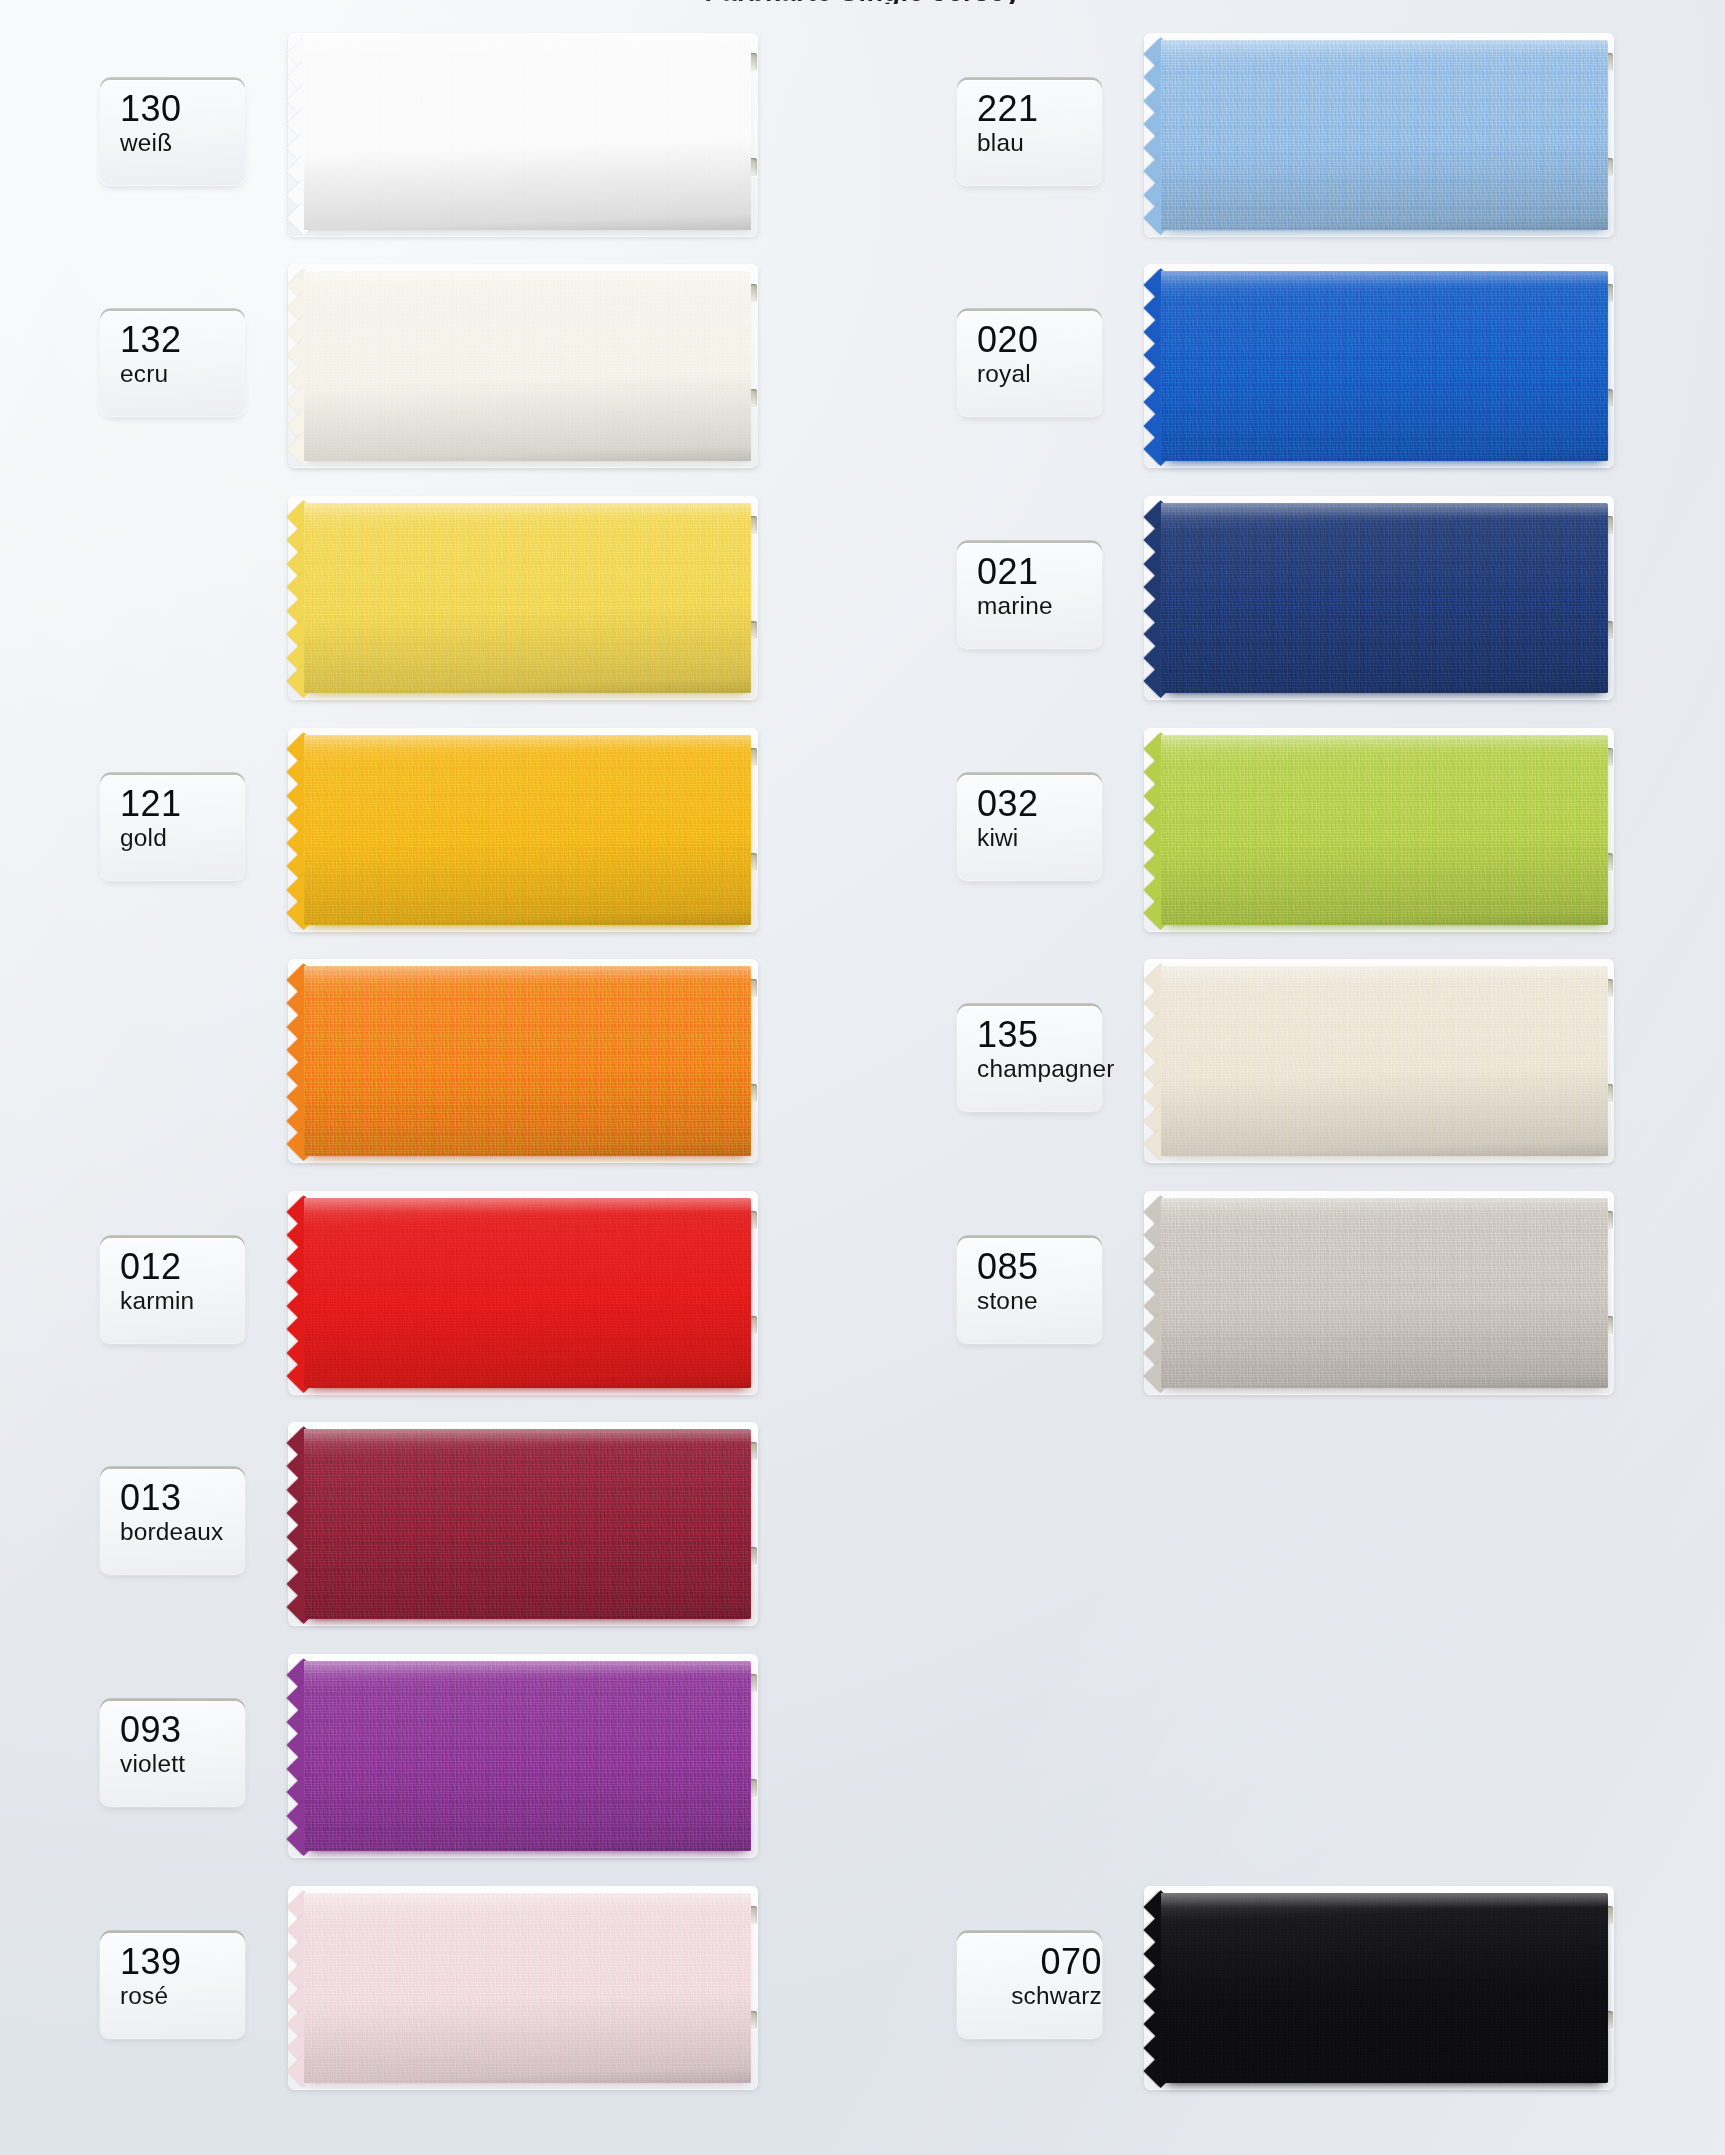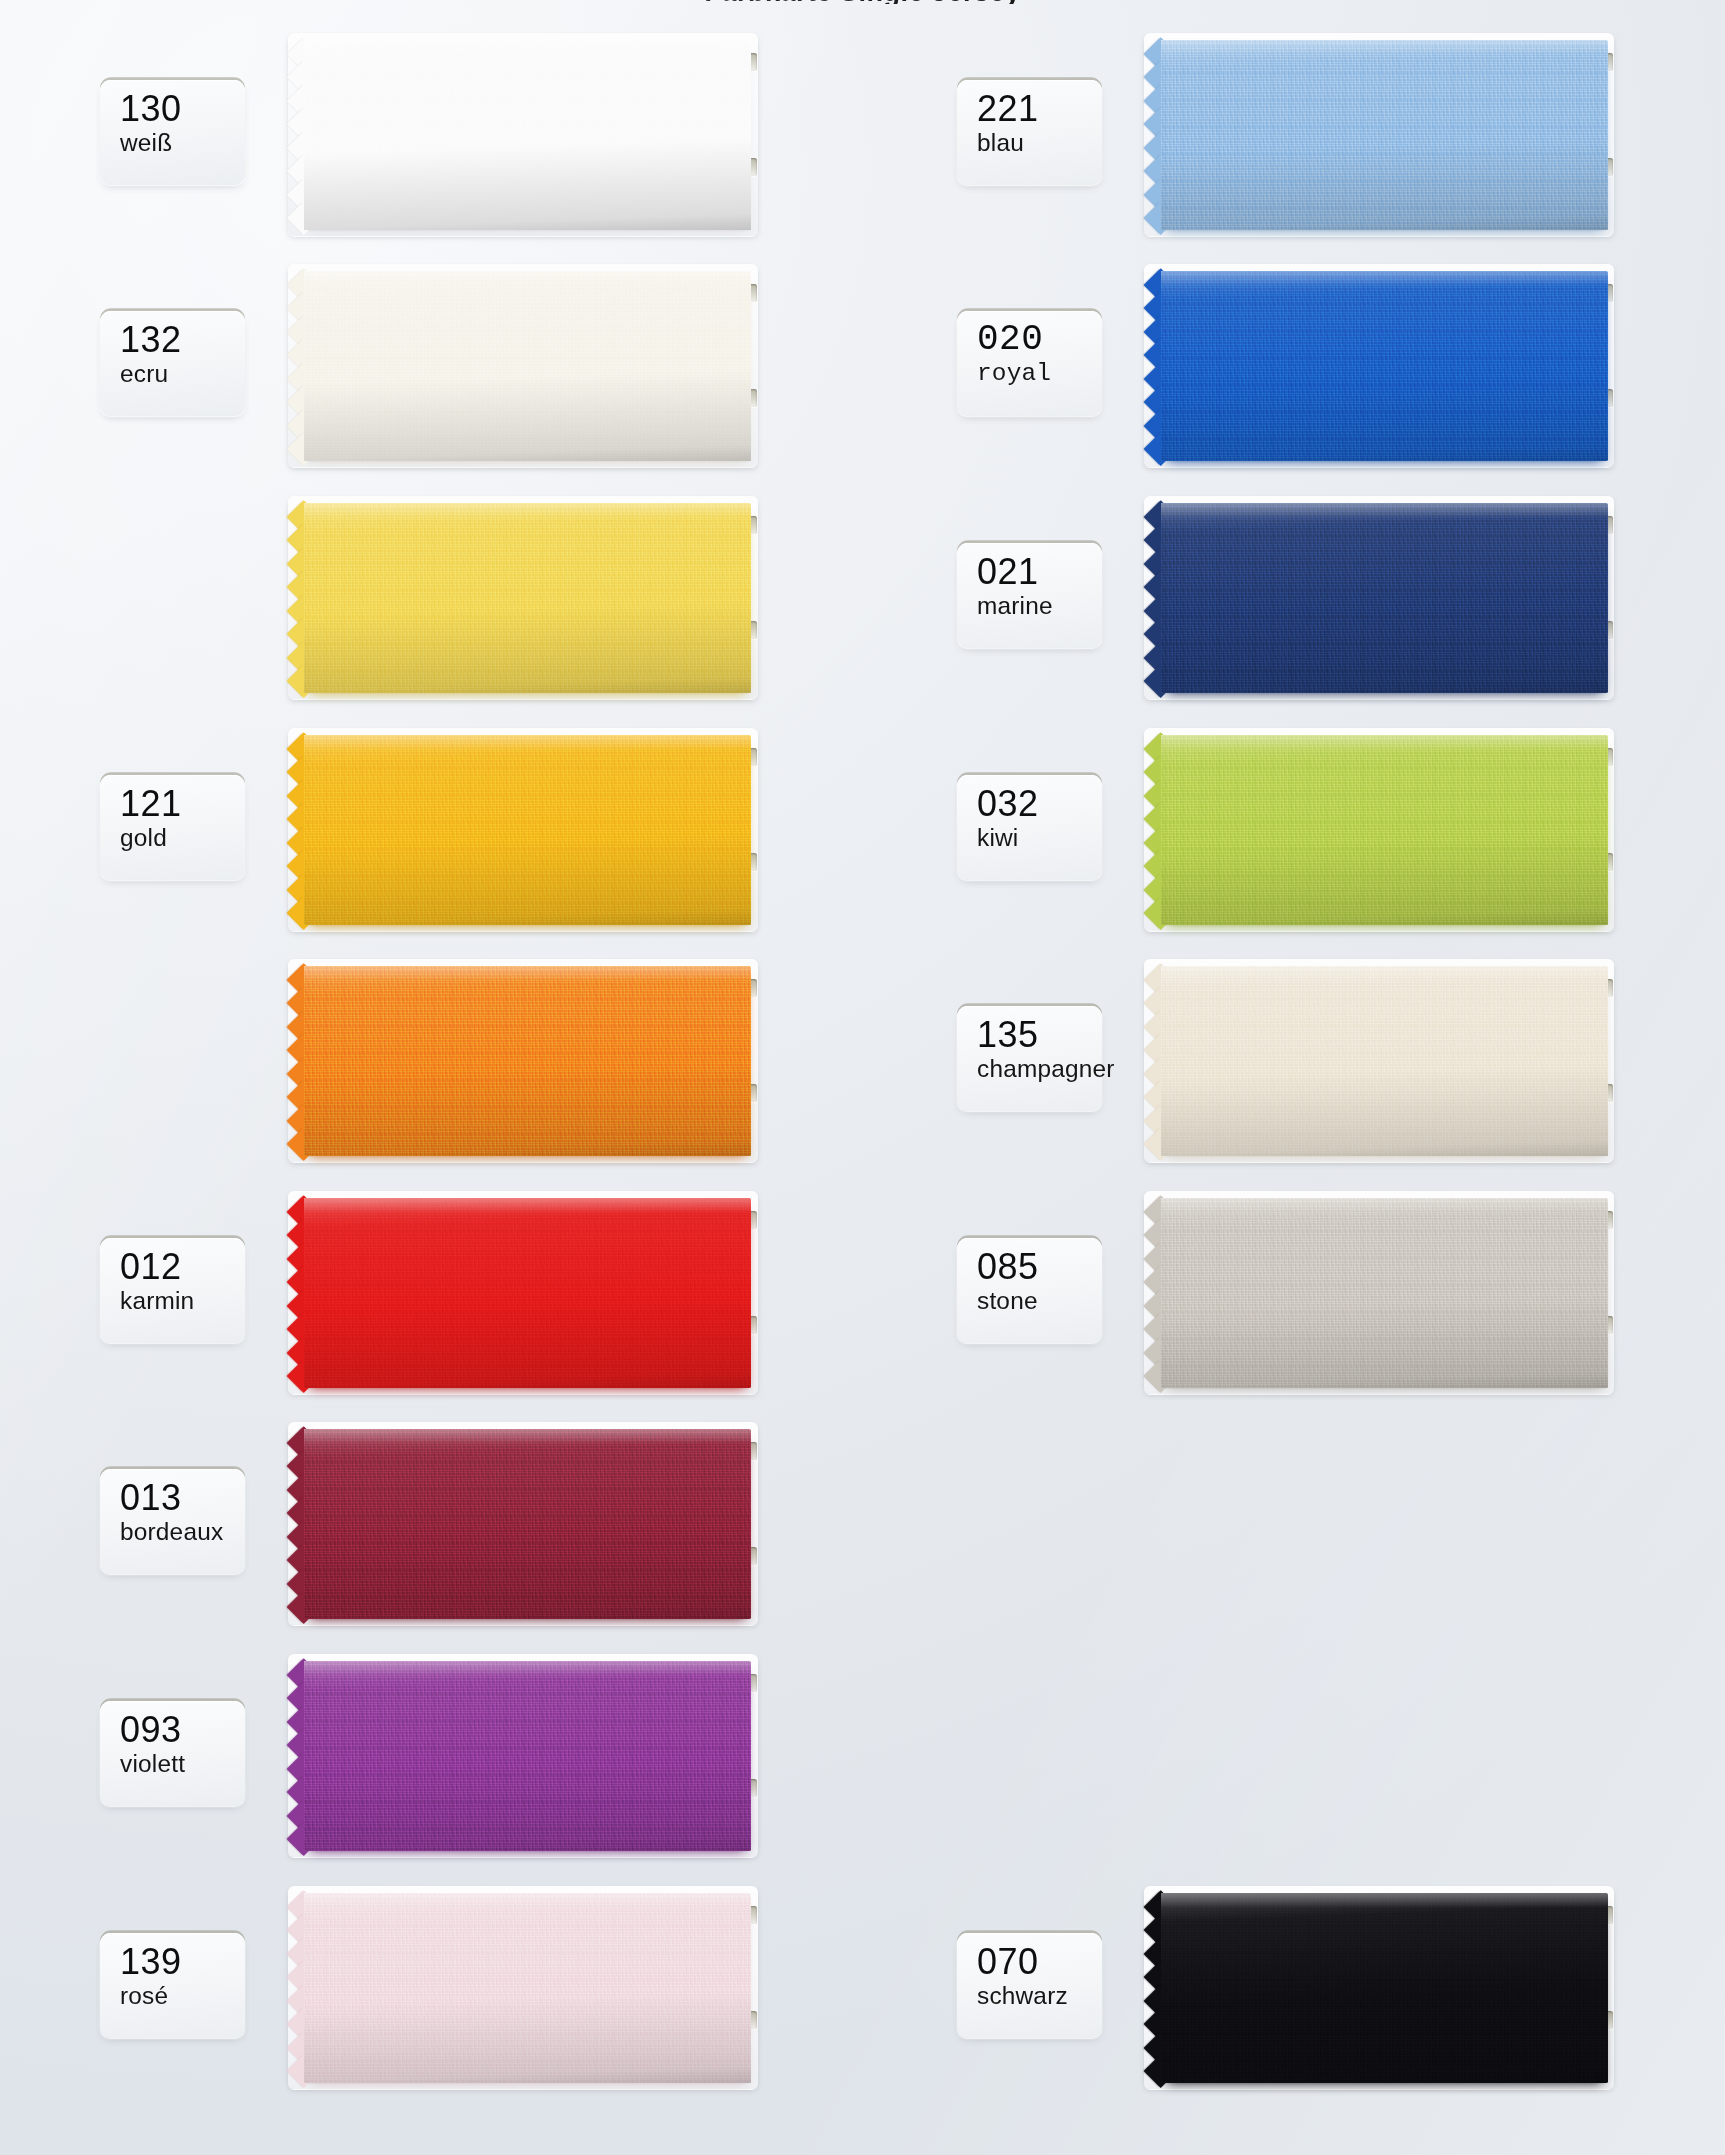--- a/index.html
+++ b/index.html
@@ -364,21 +364,21 @@
           </div>
           <div class="knit"></div>
           <div class="roll"></div>
           <div class="shade"></div>
         </div>
         <div class="label" style="left: 95px; top: 60px; width: 145px; height: 105px;">
           <span class="code">221</span>
           <span class="cname">blau</span>
         </div>
       </div>
-      <div class="row" style="top: 251px; height: 232px; font-family: Liberation Mono, monospace;">
+      <div class="row" style="top: 251px; height: 232px;">
         <div class="mount" style="left: 282px; top: 12.7px; width: 470px; height: 203px;"></div>
         <div class="slot" style="left: 737px; top: 33px;"></div>
         <div class="slot" style="left: 737px; top: 138px;"></div>
         <div class="swatch" title="020 royal" style="left: 299px; top: 20px; width: 447px; height: 190px; background: rgb(26, 92, 196); box-shadow: rgb(18, 69, 154) 0px 6.3px 11px -6.3px, rgba(40, 48, 58, 0.45) 0px 1.8px 2.7px -1.8px;">
           <div class="zig-wrap">
             <div class="zig" style="top: 1.8px; background: rgb(26, 92, 196); box-shadow: rgb(18, 69, 154) -0.9px 0.9px 1.8px -0.9px;"></div>
             <div class="zig" style="top: 25px; background: rgb(26, 92, 196); box-shadow: rgb(18, 69, 154) -0.9px 0.9px 1.8px -0.9px;"></div>
             <div class="zig" style="top: 49px; background: rgb(26, 92, 196); box-shadow: rgb(18, 69, 154) -0.9px 0.9px 1.8px -0.9px;"></div>
             <div class="zig" style="top: 72px; background: rgb(26, 92, 196); box-shadow: rgb(18, 69, 154) -0.9px 0.9px 1.8px -0.9px;"></div>
             <div class="zig" style="top: 96px; background: rgb(26, 92, 196); box-shadow: rgb(18, 69, 154) -0.9px 0.9px 1.8px -0.9px;"></div>
@@ -503,21 +503,21 @@
             <div class="zig" style="top: 72px; background: rgb(13, 13, 18); box-shadow: rgb(0, 0, 0) -0.9px 0.9px 1.8px -0.9px;"></div>
             <div class="zig" style="top: 96px; background: rgb(13, 13, 18); box-shadow: rgb(0, 0, 0) -0.9px 0.9px 1.8px -0.9px;"></div>
             <div class="zig" style="top: 119px; background: rgb(13, 13, 18); box-shadow: rgb(0, 0, 0) -0.9px 0.9px 1.8px -0.9px;"></div>
             <div class="zig" style="top: 143px; background: rgb(13, 13, 18); box-shadow: rgb(0, 0, 0) -0.9px 0.9px 1.8px -0.9px;"></div>
             <div class="zig" style="top: 166px; background: rgb(13, 13, 18); box-shadow: rgb(0, 0, 0) -0.9px 0.9px 1.8px -0.9px;"></div>
           </div>
           <div class="knit"></div>
           <div class="roll"></div>
           <div class="shade"></div>
         </div>
-        <div class="label" style="left: 95px; top: 60px; width: 145px; height: 105px;">
+        <div class="label" style="left: 95px; top: 60px; width: 145px; height: 105px; text-align: right;">
           <span class="code">070</span>
           <span class="cname">schwarz</span>
         </div>
       </div>
     </div>
 
 </div>
 
 
 </body></html>

